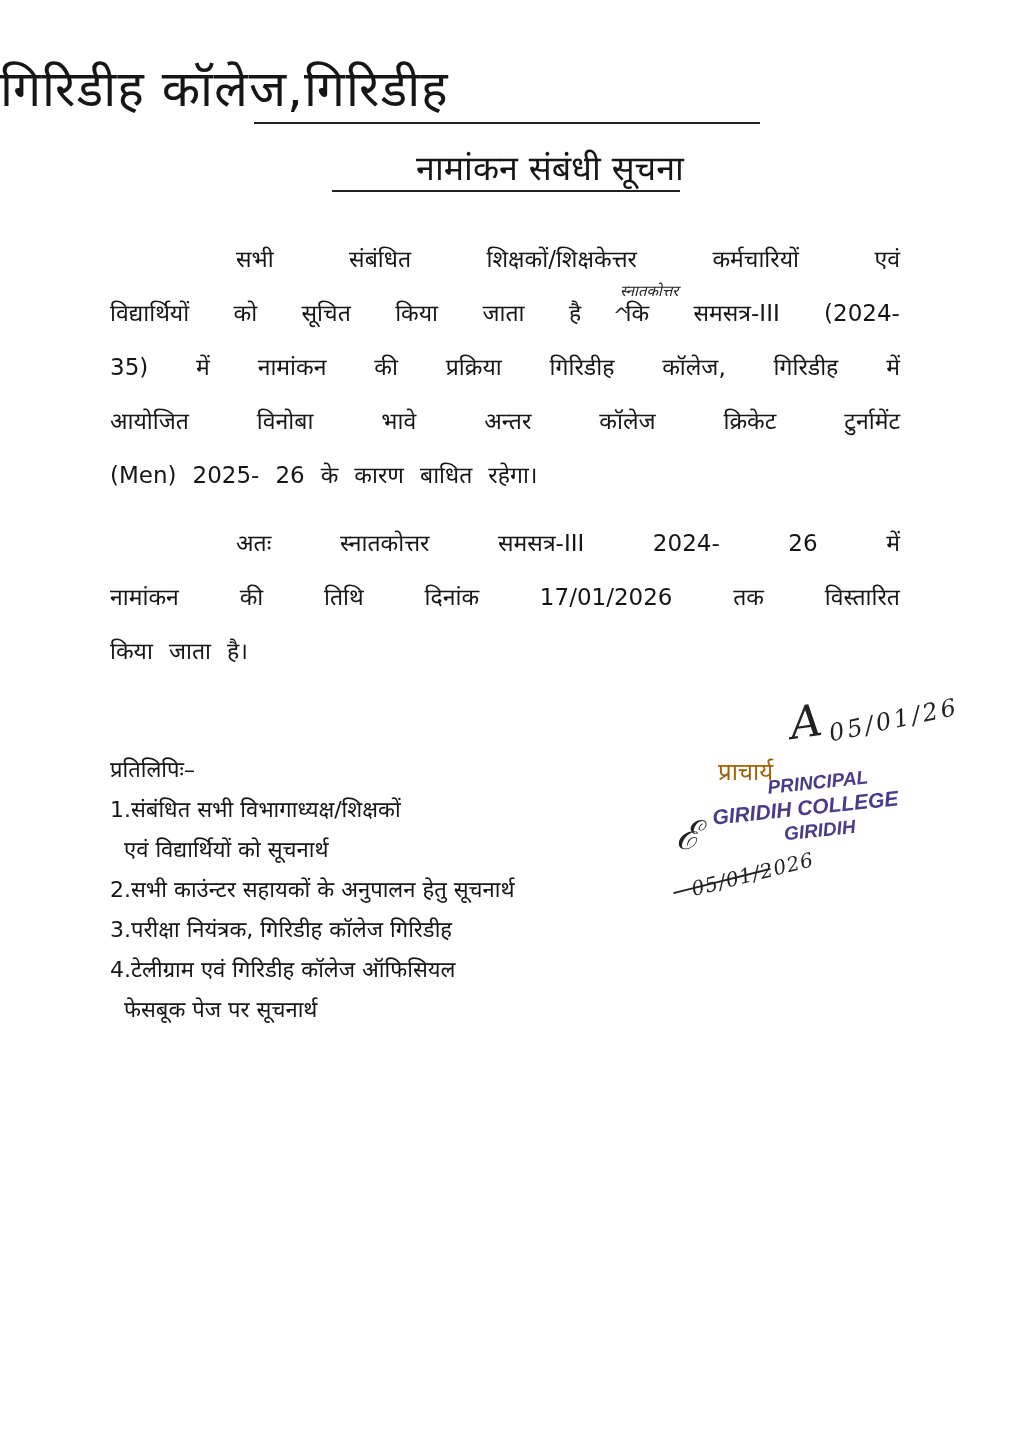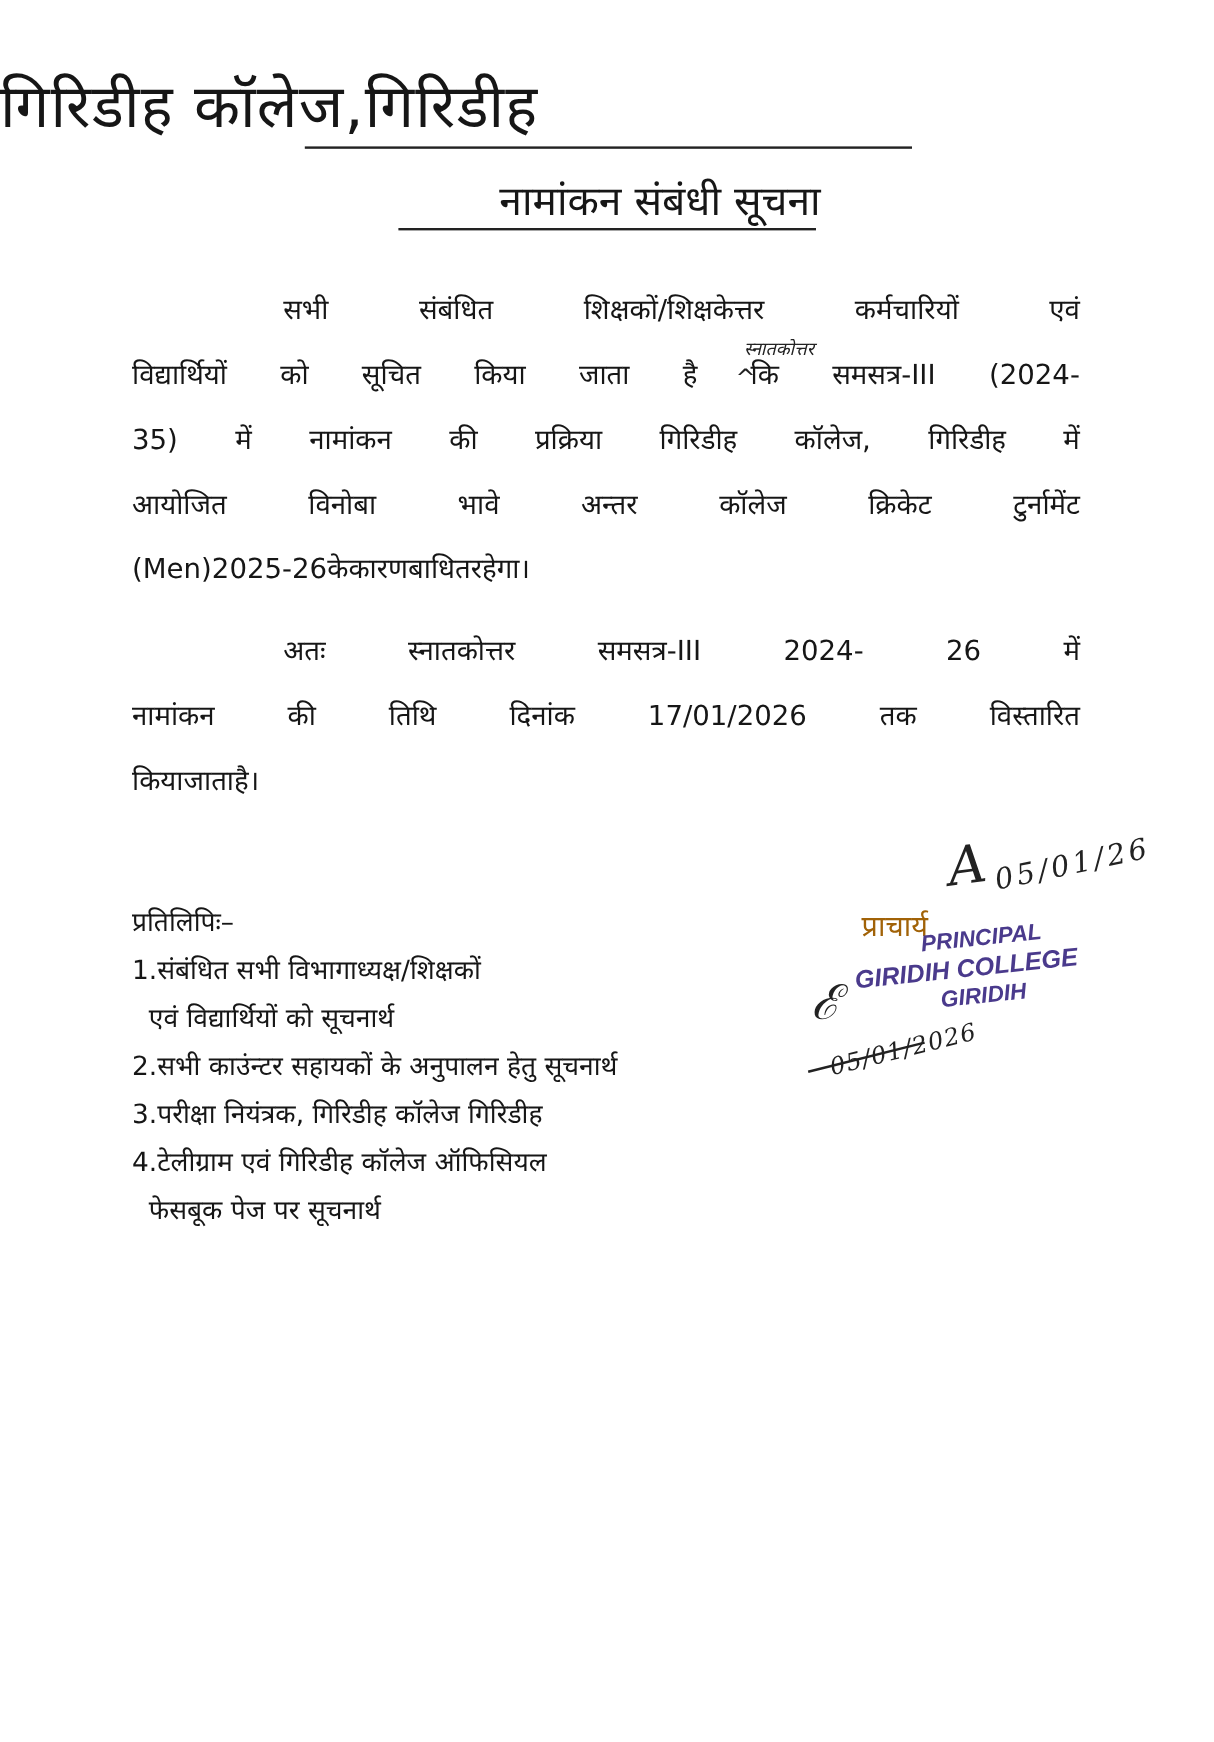--- a/index.html
+++ b/index.html
@@ -14,21 +14,21 @@
     }
     .title-rule { left: 254px; width: 506px; top: 122px; height: 0; border-top: 2px solid #222; }
     .subtitle {
       left: 0; width: 1012px; top: 146px; text-align: center;
       font-size: 34px; line-height: 44px; margin-left: 44px;
     }
     .subtitle-rule { left: 332px; width: 348px; top: 190px; height: 0; border-top: 2px solid #222; }
     .para { left: 110px; width: 790px; font-size: 23px; line-height: 54px; }
     .line { display: flex; justify-content: space-between; height: 54px; }
     .line.first { padding-left: 126px; }
-    .line.last { justify-content: flex-start; }
+    .line.last { justify-content: flex-start; gap: 16px; }
     .line span { display: inline-block; }
     .p1 { top: 232px; }
     .p2 { top: 516px; }
     .caret-note {
       font-family: "DejaVu Serif", serif; font-style: italic; font-size: 15px;
       left: 620px; top: 280px; color: #222;
     }
     .caret { left: 613px; top: 303px; font-size: 20px; color: #222; }
     .cc { left: 110px; top: 750px; font-size: 22px; line-height: 40px; }
     .cc div { height: 40px; }

